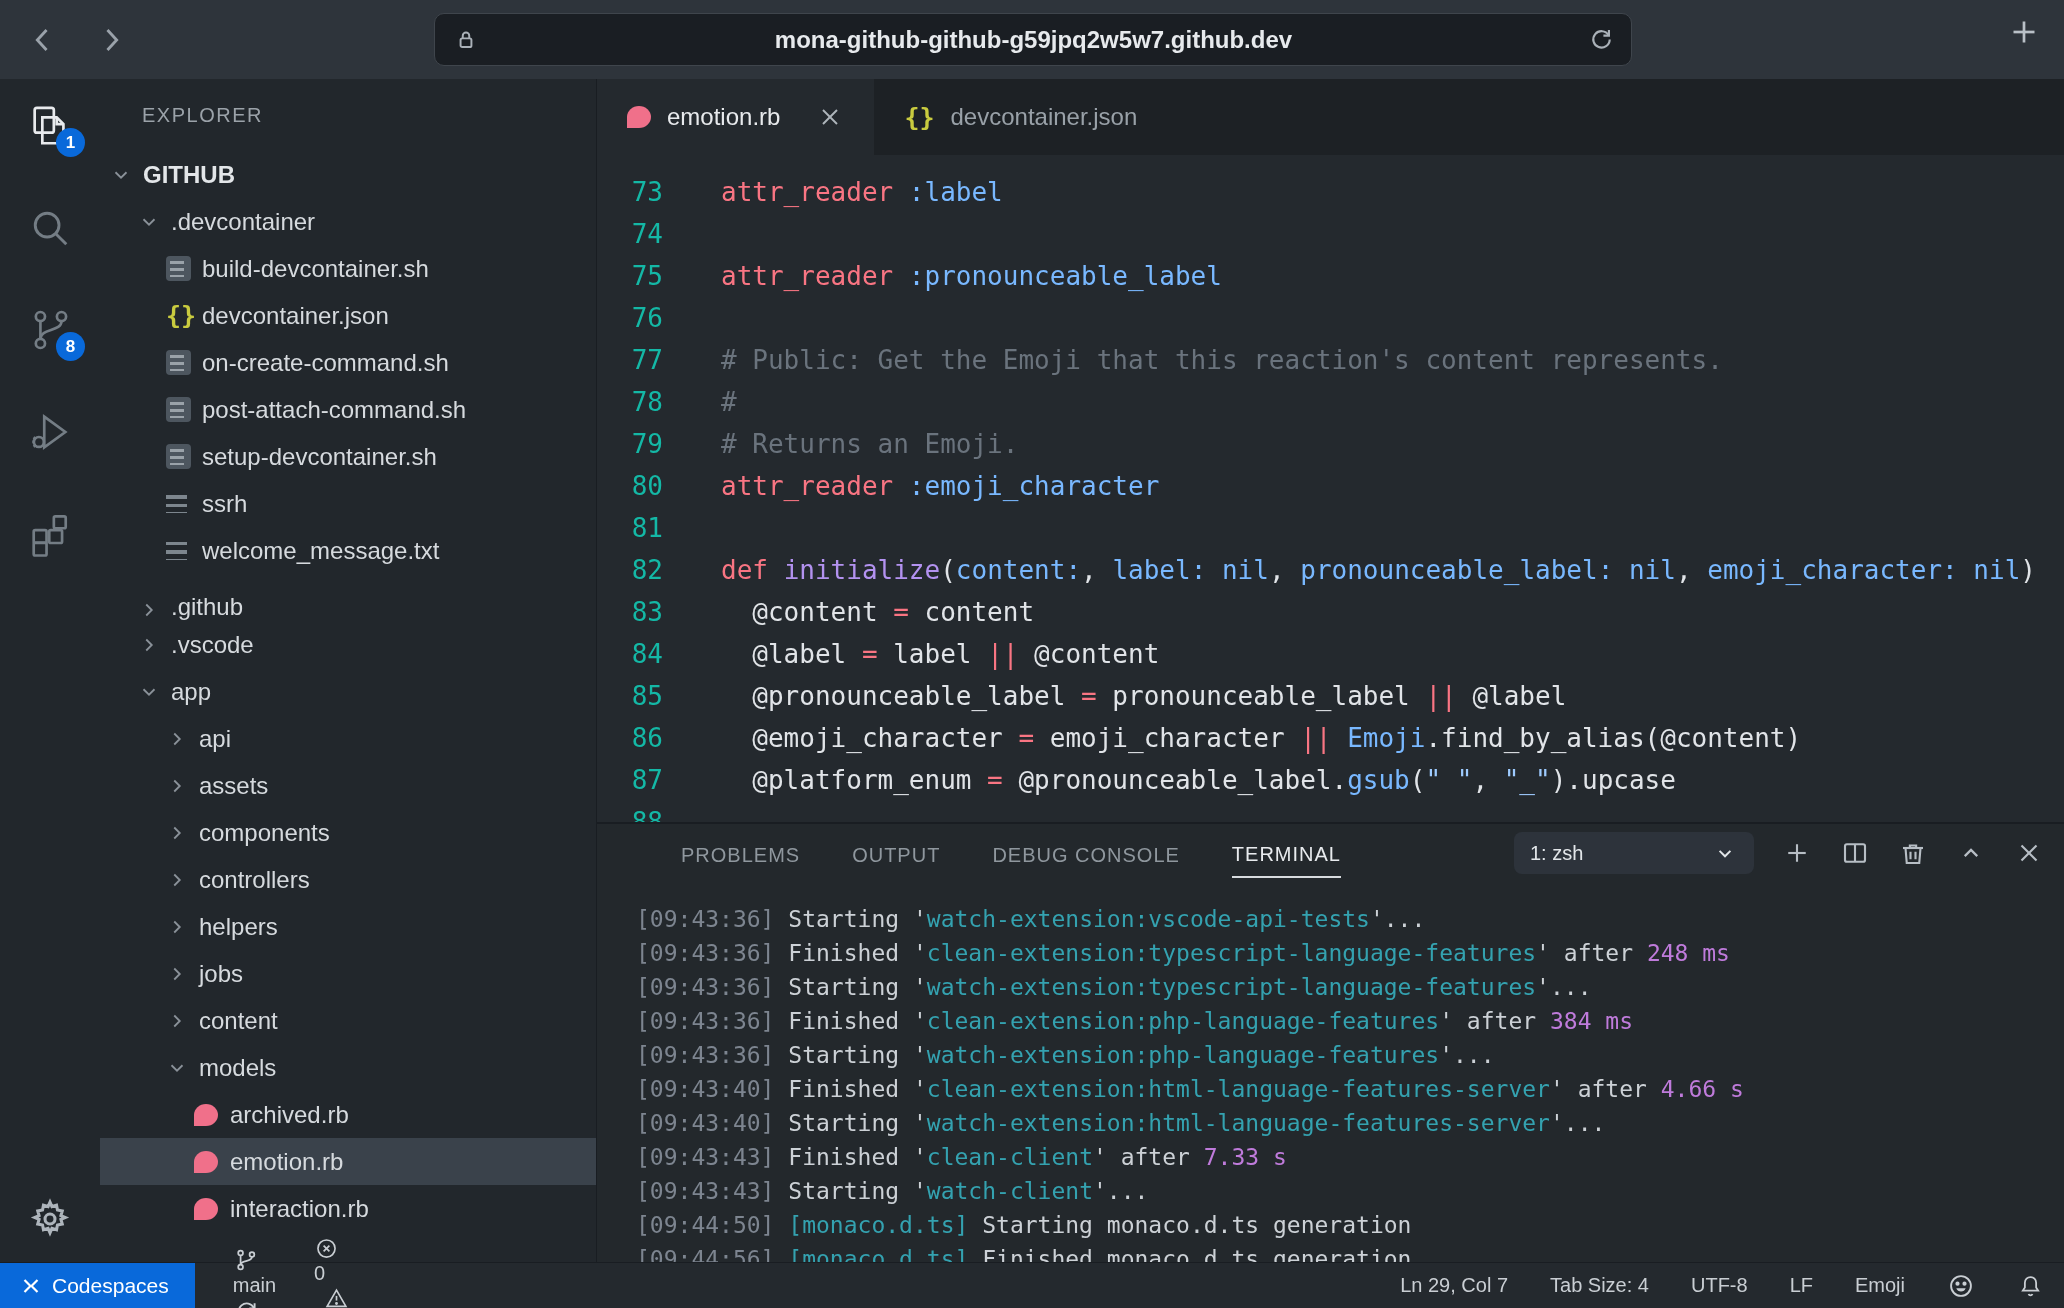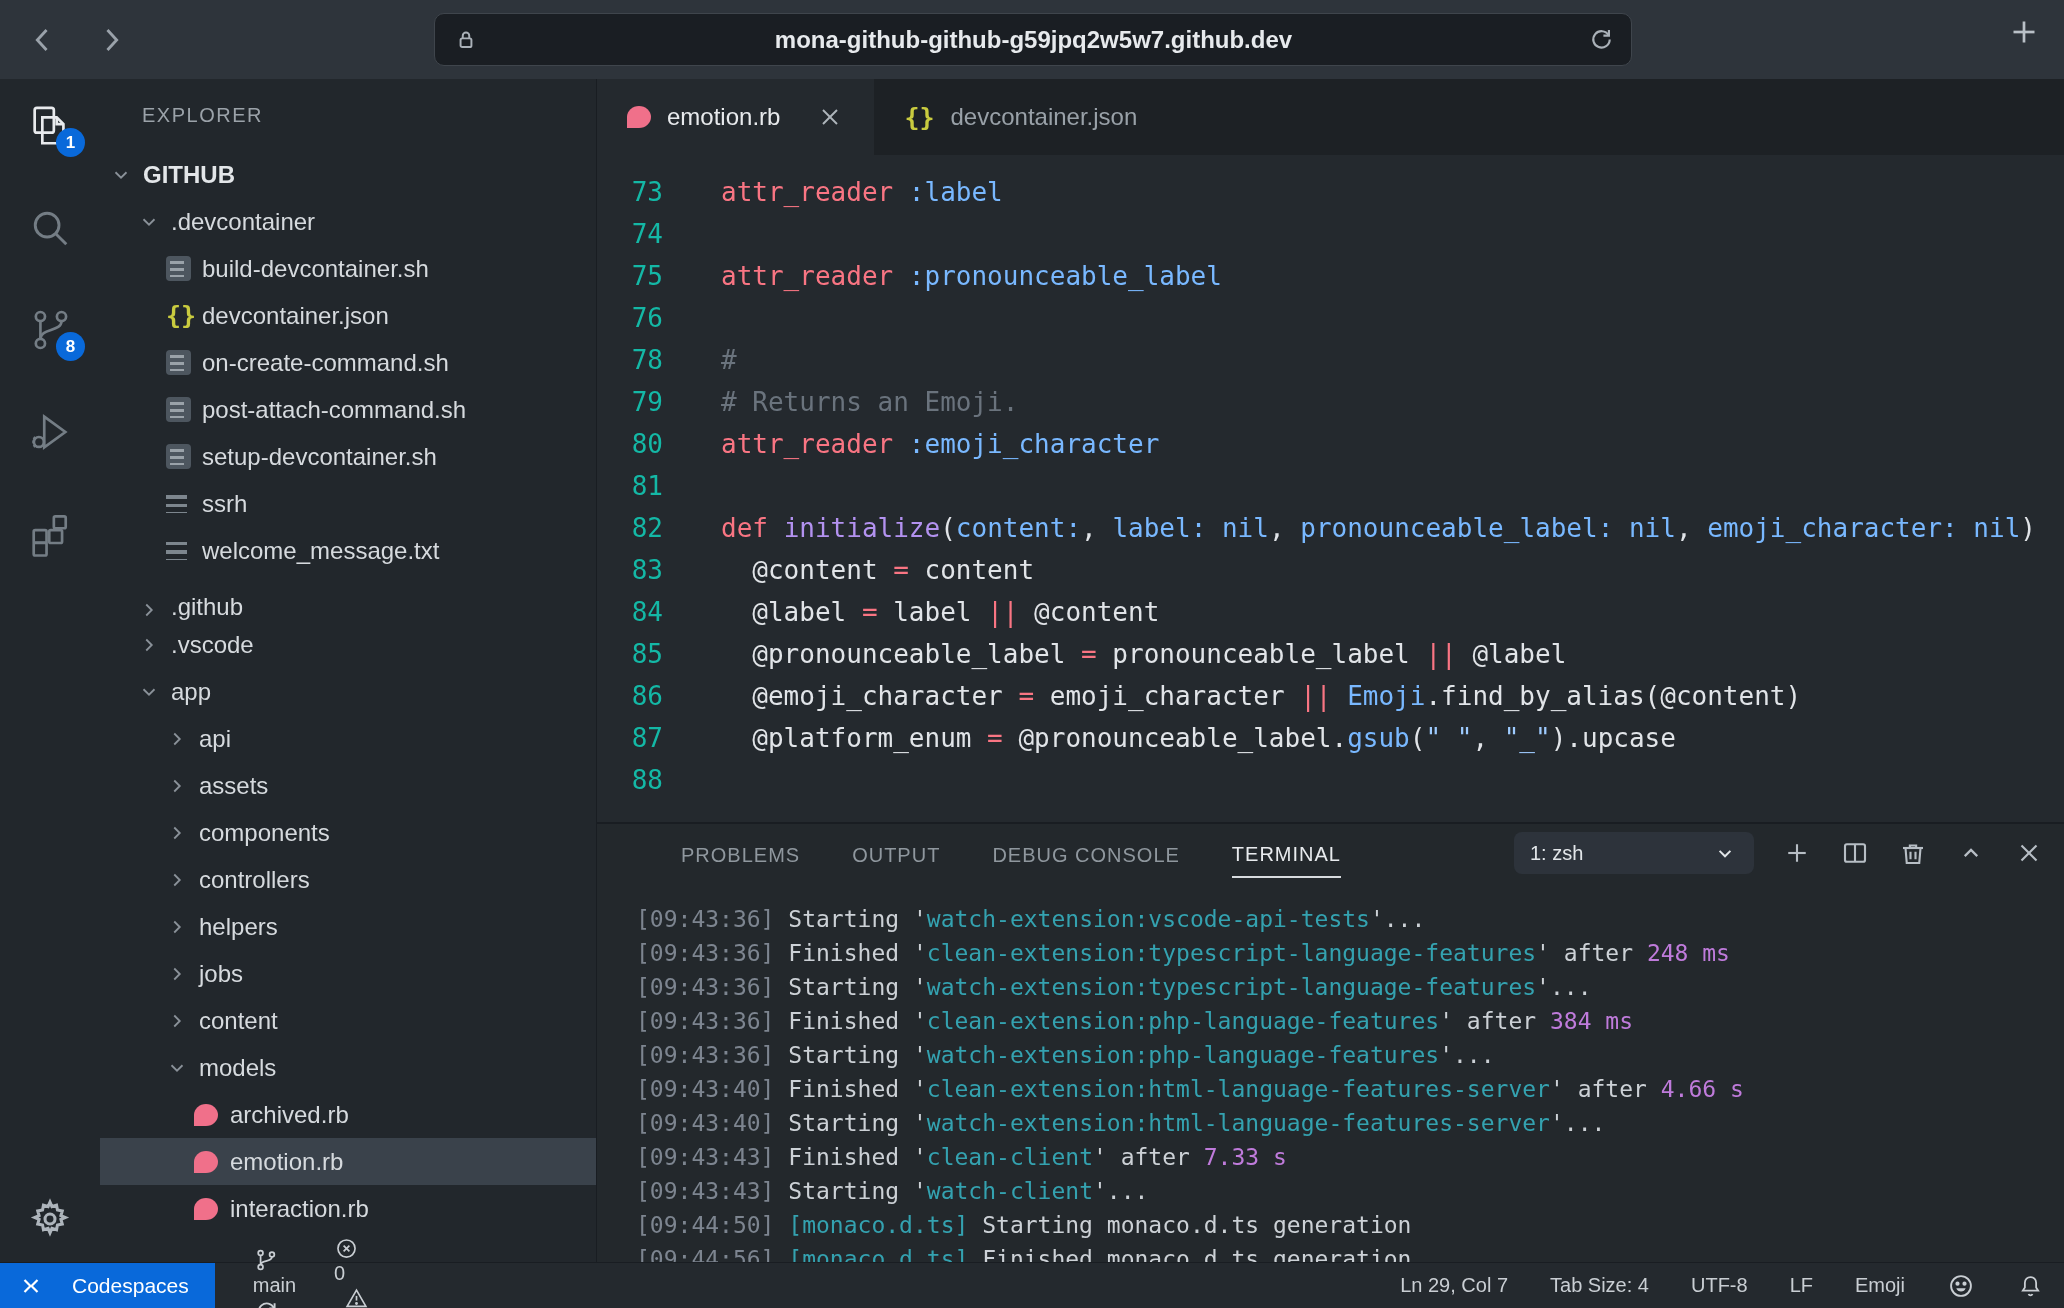--- a/index.html
+++ b/index.html
@@ -80,21 +80,21 @@
     color:#e2e6e9; font-size:20px; }
   .terminal { flex:1; overflow:hidden; padding:20px 0 0 39px;
     font-family:"DejaVu Sans Mono",monospace; font-size:23px; }
   .tline { height:34px; line-height:34px; white-space:pre; }
   .tg { color:#7d8590; } .twh { color:#ccd1d6; } .tc { color:#34a2b0; } .tm { color:#bf7bdb; }
 
   
   .status { height:46px; background:#24292e; border-top:1px solid #191d22;
     display:flex; align-items:center; font-size:20px; color:#c9ced3; }
   .codespaces { height:46px; background:#0969da; color:#fff; display:flex; align-items:center;
-    gap:28px; padding:0 26px 0 18px; font-size:21px; }
+    gap:8px; padding:0 26px 0 18px; font-size:21px; }
   .sb-item { display:flex; align-items:flex-start; gap:1px; margin-left:38px; white-space:nowrap;flex-direction:column; }
   .sb-right { margin-left:auto; display:flex; align-items:center; gap:42px; padding-right:20px; }
   .sb-right .sb-item { margin-left:0; }
   svg.ic { display:block; }
 </style>
 </head>
 <body>
 
 <div class="browser">
   <div class="nav-arrows">
@@ -363,20 +363,21 @@
           </span>
           <span>devcontainer.json</span>
         </div>
       </div>
 
     <div class="code" id="code">
         <div class="code-line"><span class="gutter">73</span><span class="code-text"><span class="ck">attr_reader</span><span class="cp"> </span><span class="cs">:label</span></span></div>
         <div class="code-line"><span class="gutter">74</span><span class="code-text"></span></div>
         <div class="code-line"><span class="gutter">75</span><span class="code-text"><span class="ck">attr_reader</span><span class="cp"> </span><span class="cs">:pronounceable_label</span></span></div>
         <div class="code-line"><span class="gutter">76</span><span class="code-text"></span></div>
+        <div class="code-line"><span class="gutter">77</span><span class="code-text"><span class="cc"># Public: Get the Emoji that this reaction's content represents.</span></span></div>
         <div class="code-line"><span class="gutter">78</span><span class="code-text"><span class="cc">#</span></span></div>
         <div class="code-line"><span class="gutter">79</span><span class="code-text"><span class="cc"># Returns an Emoji.</span></span></div>
         <div class="code-line"><span class="gutter">80</span><span class="code-text"><span class="ck">attr_reader</span><span class="cp"> </span><span class="cs">:emoji_character</span></span></div>
         <div class="code-line"><span class="gutter">81</span><span class="code-text"></span></div>
         <div class="code-line"><span class="gutter">82</span><span class="code-text"><span class="ck">def</span><span class="cp"> </span><span class="cf">initialize</span><span class="cp">(</span><span class="cs">content:</span><span class="cp">, </span><span class="cs">label:</span><span class="cp"> </span><span class="cs">nil</span><span class="cp">, </span><span class="cs">pronounceable_label:</span><span class="cp"> </span><span class="cs">nil</span><span class="cp">, </span><span class="cs">emoji_character:</span><span class="cp"> </span><span class="cs">nil</span><span class="cp">)</span></span></div>
         <div class="code-line"><span class="gutter">83</span><span class="code-text"><span class="cp">  @content </span><span class="ck">=</span><span class="cp"> content</span></span></div>
         <div class="code-line"><span class="gutter">84</span><span class="code-text"><span class="cp">  @label </span><span class="ck">=</span><span class="cp"> label </span><span class="ck">||</span><span class="cp"> @content</span></span></div>
         <div class="code-line"><span class="gutter">85</span><span class="code-text"><span class="cp">  @pronounceable_label </span><span class="ck">=</span><span class="cp"> pronounceable_label </span><span class="ck">||</span><span class="cp"> @label</span></span></div>
         <div class="code-line"><span class="gutter">86</span><span class="code-text"><span class="cp">  @emoji_character </span><span class="ck">=</span><span class="cp"> emoji_character </span><span class="ck">||</span><span class="cp"> </span><span class="cs">Emoji</span><span class="cp">.find_by_alias(@content)</span></span></div>
         <div class="code-line"><span class="gutter">87</span><span class="code-text"><span class="cp">  @platform_enum </span><span class="ck">=</span><span class="cp"> @pronounceable_label.</span><span class="cs">gsub</span><span class="cp">(</span><span class="ct">" "</span><span class="cp">, </span><span class="ct">"_"</span><span class="cp">).upcase</span></span></div>

